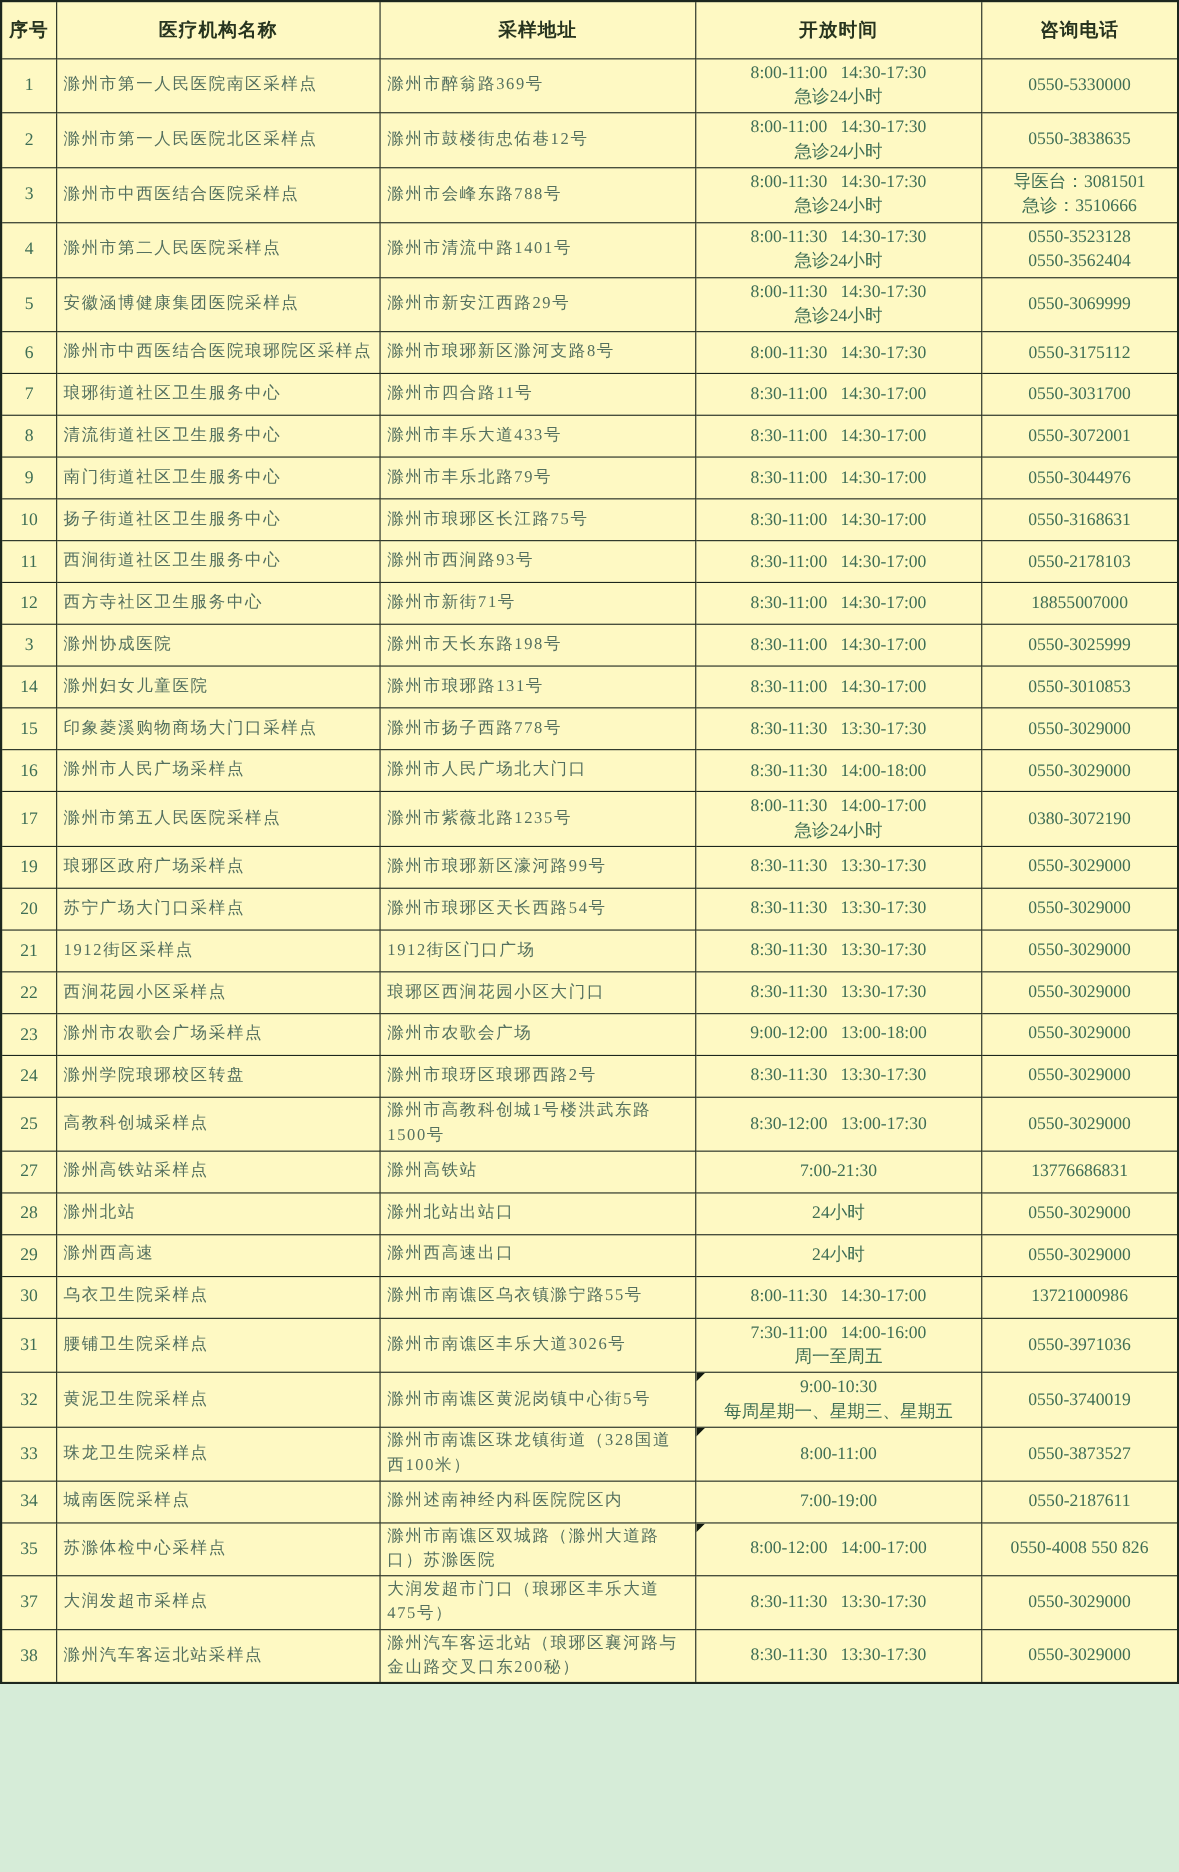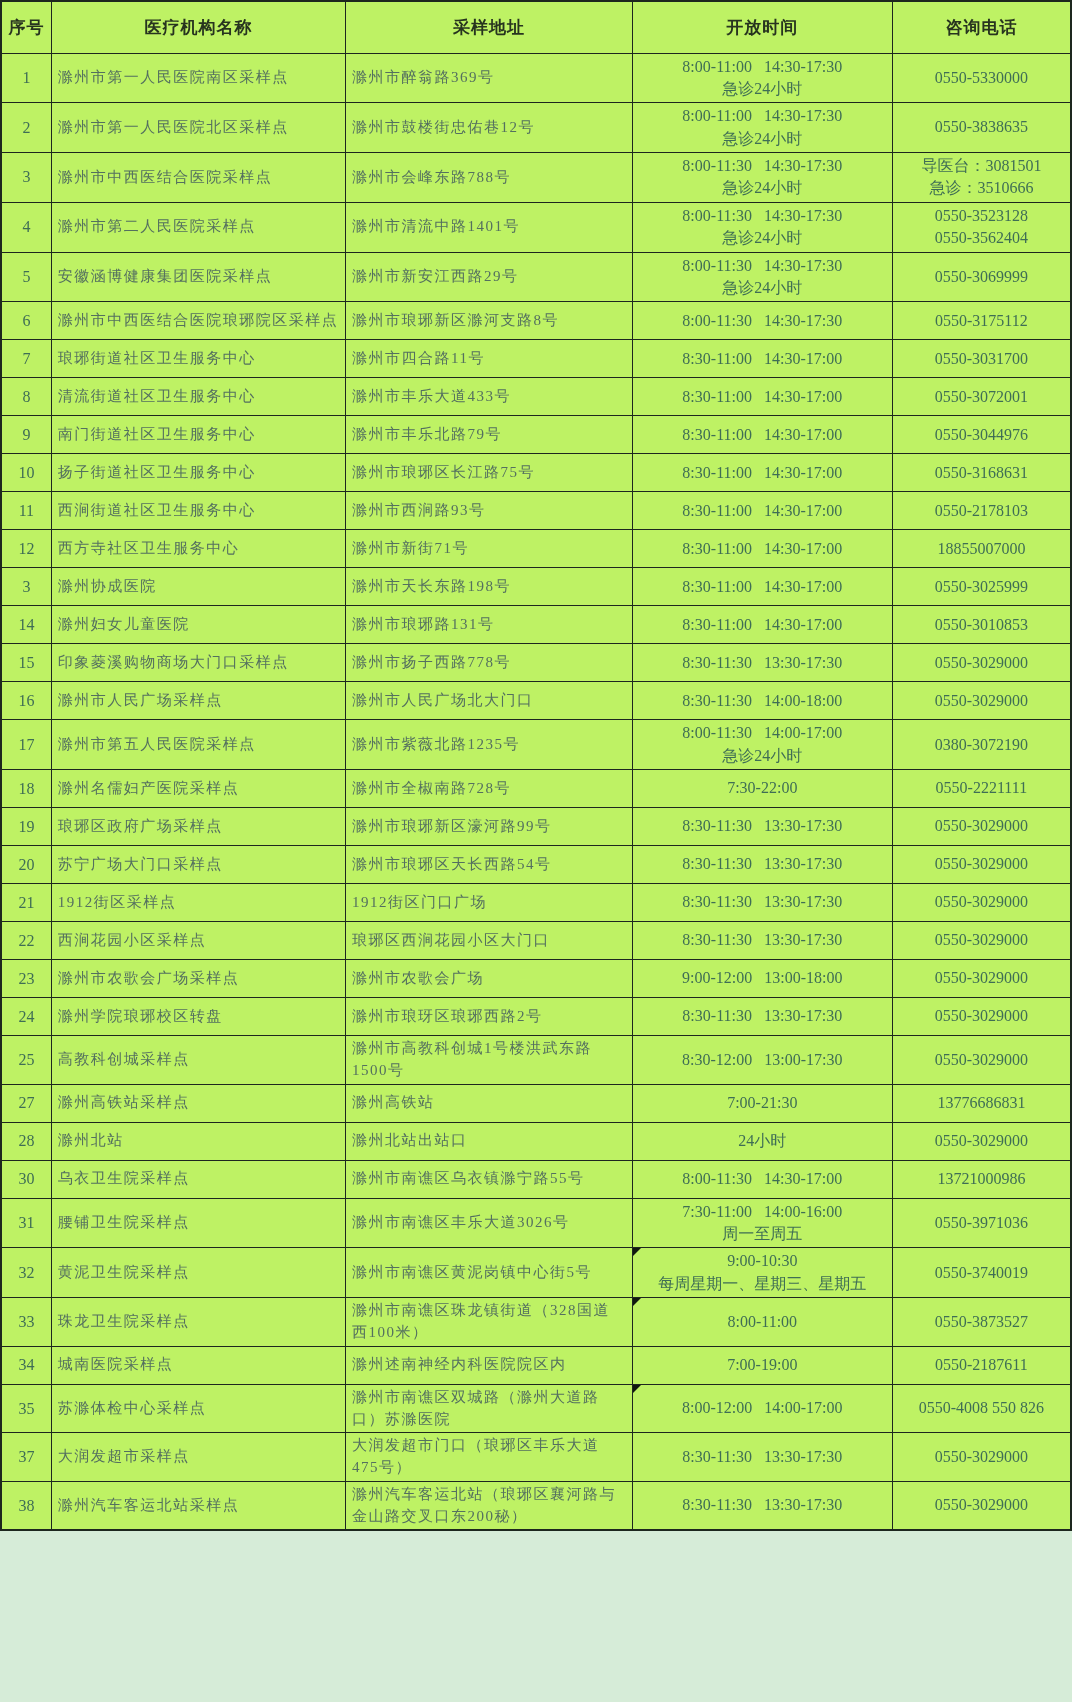--- a/index.html
+++ b/index.html
@@ -5,21 +5,21 @@
   html,body{margin:0;padding:0;}
   body{
     background:#d6ecd8;
     font-family:"Liberation Serif","DejaVu Serif",serif;
     width:1072px;
   }
   table{
     width:1072px;
     table-layout:fixed;
     border-collapse:collapse;
-    background:#bef264;
+    background:#fef9c3;
   }
   th,td{
     border:1px solid #1d271e;
     padding:2px 6px;
     vertical-align:middle;
     overflow:hidden;
   }
   table{border:2px solid #1d271e;}
   thead tr{height:52px;}
   tbody tr{height:38px;}
@@ -298,33 +298,20 @@
           <div>滁州市第五人民医院采样点</div>
         </td>
         <td class="c-addr">
           <div>滁州市紫薇北路1235号</div>
         </td>
         <td class="c-hours"><div>8:00-11:30   14:00-17:00</div><div>急诊24小时</div></td>
         <td class="c-phone"><div>0380-3072190</div></td>
       </tr>
       <tr>
         <td class="c-num">
-          <div>18</div>
-        </td>
-        <td class="c-name">
-          <div>滁州名儒妇产医院采样点</div>
-        </td>
-        <td class="c-addr">
-          <div>滁州市全椒南路728号</div>
-        </td>
-        <td class="c-hours"><div>7:30-22:00</div></td>
-        <td class="c-phone"><div>0550-2221111</div></td>
-      </tr>
-      <tr>
-        <td class="c-num">
           <div>19</div>
         </td>
         <td class="c-name">
           <div>琅琊区政府广场采样点</div>
         </td>
         <td class="c-addr">
           <div>滁州市琅琊新区濠河路99号</div>
         </td>
         <td class="c-hours"><div>8:30-11:30   13:30-17:30</div></td>
         <td class="c-phone"><div>0550-3029000</div></td>
@@ -422,20 +409,33 @@
       </tr>
       <tr>
         <td class="c-num">
           <div>28</div>
         </td>
         <td class="c-name">
           <div>滁州北站</div>
         </td>
         <td class="c-addr">
           <div>滁州北站出站口</div>
+        </td>
+        <td class="c-hours"><div>24小时</div></td>
+        <td class="c-phone"><div>0550-3029000</div></td>
+      </tr>
+      <tr>
+        <td class="c-num">
+          <div>29</div>
+        </td>
+        <td class="c-name">
+          <div>滁州西高速</div>
+        </td>
+        <td class="c-addr">
+          <div>滁州西高速出口</div>
         </td>
         <td class="c-hours"><div>24小时</div></td>
         <td class="c-phone"><div>0550-3029000</div></td>
       </tr>
       <tr>
         <td class="c-num">
           <div>30</div>
         </td>
         <td class="c-name">
           <div>乌衣卫生院采样点</div>

